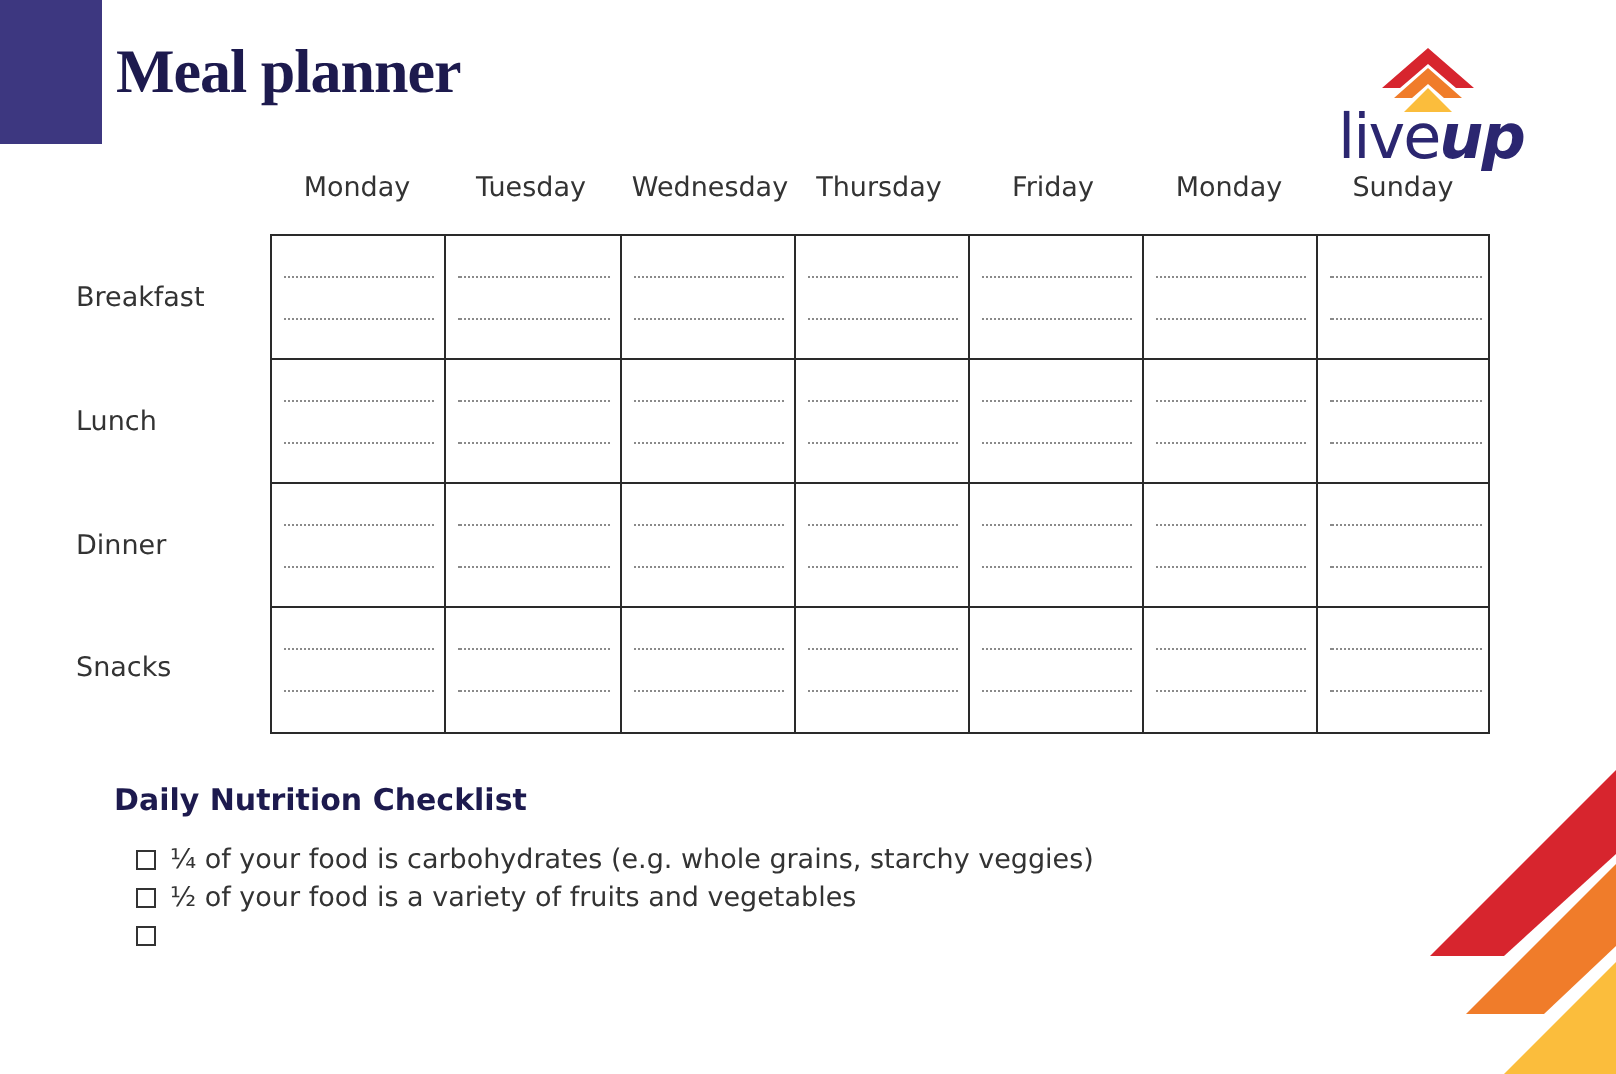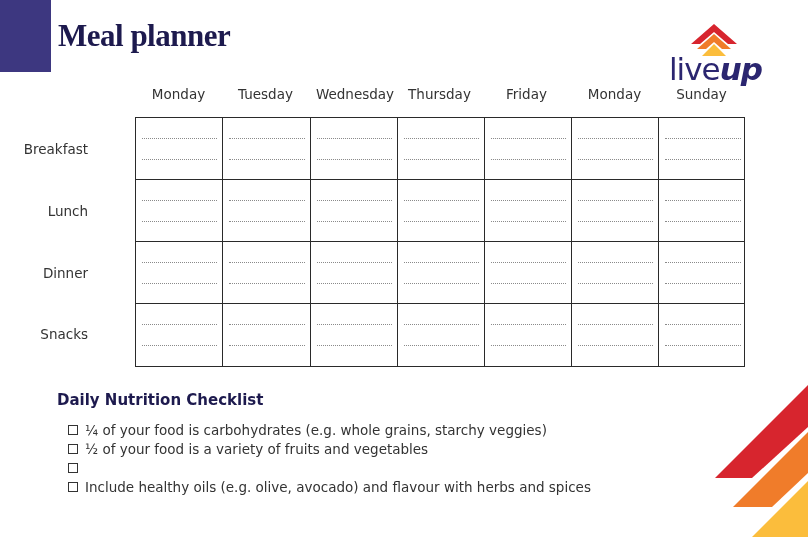--- a/index.html
+++ b/index.html
@@ -12,21 +12,21 @@
   .logo-live{color:#2b2670;font-weight:normal;}
   .logo-up{color:#2b2670;font-weight:bold;font-style:italic;}
   .days{position:absolute;left:135px;top:86px;width:611px;height:22px;text-decoration:underline;}
   .day{position:absolute;top:0;width:87px;text-align:center;font-size:13.5px;color:#333;}
   .grid{position:absolute;left:135px;top:117px;width:610px;height:250px;border:1.5px solid #2a2a2a;box-sizing:border-box;}
   .grid-row{position:absolute;left:0;width:100%;height:62px;border-bottom:1.5px solid #2a2a2a;box-sizing:border-box;}
   .grid-row:last-child{border-bottom:none;}
   .cell{position:absolute;top:0;height:100%;width:87px;border-right:1.5px solid #2a2a2a;box-sizing:border-box;}
   .cell:last-child{border-right:none;}
   .dots{position:absolute;left:6px;right:5px;border-top:1px dotted #8a8a8a;height:0;}
-  .meal{position:absolute;right:720px;width:80px;text-align:right;font-size:13.5px;color:#333;}
+  .meal{position:absolute;right:690px;width:80px;font-size:13.5px;color:#333;}
   .check-title{position:absolute;left:57px;top:391px;font-weight:bold;font-size:15px;color:#1d1a4e;}
   .check-list{position:absolute;left:68px;top:420px;list-style:none;margin:0;padding:0;}
   .check-item{display:flex;align-items:center;height:19px;font-size:13.5px;color:#333;white-space:nowrap;}
   .check-box{display:inline-block;width:8px;height:8px;border:1.2px solid #333;margin-right:7px;flex:none;}
   .stripes{position:absolute;left:700px;top:370px;}
 </style>
 </head>
 <body>
 
 <div class="corner-block"></div>
@@ -187,23 +187,19 @@
       <span class="check-box"></span>
       <span>¼ of your food is carbohydrates (e.g. whole grains, starchy veggies)</span>
     </li>
   <li class="check-item">
       <span class="check-box"></span>
       <span>½ of your food is a variety of fruits and vegetables</span>
     </li>
   <li class="check-item">
       <span class="check-box"></span>
     </li>
-  <li class="check-item">
-      <span class="check-box"></span>
-      <span>Include healthy oils (e.g. olive, avocado) and flavour with herbs and spices</span>
-    </li>
 </ul>
 
 <svg class="stripes" width="108" height="167" viewBox="700 370 108 167">
   <polygon points="808,385 808,427 752,478 715,478" fill="#d7252e"></polygon>
   <polygon points="808,432 808,473 772,507 733,507" fill="#f07c2a"></polygon>
   <polygon points="808,481 808,537 752,537" fill="#fbbd3c"></polygon>
 </svg>
 
 </body></html>

